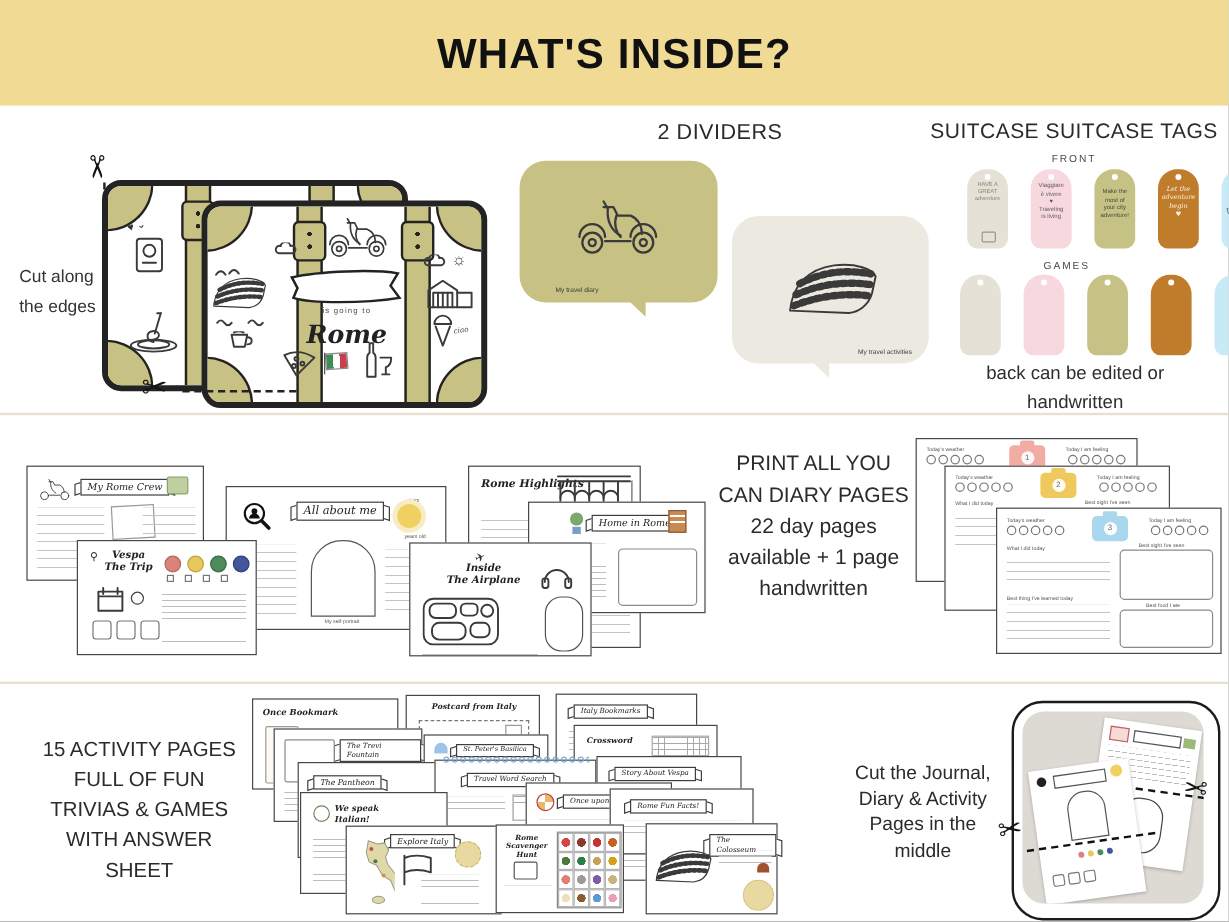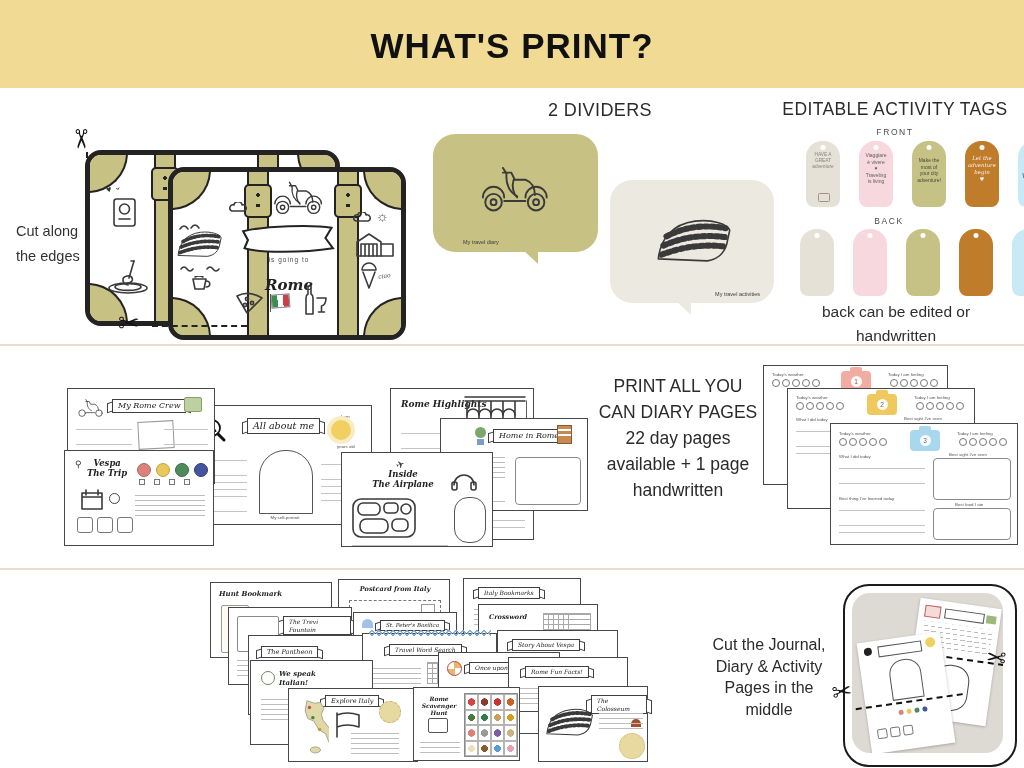--- a/index.html
+++ b/index.html
@@ -75,21 +75,21 @@
   .bingo i:nth-child(16){background:radial-gradient(circle,#E8A0B8 40%,#0000 42%);}
   .spiral{position:absolute;height:6px;background:radial-gradient(circle at 3px 3px,#0000 1.5px,#7BA7D7 1.6px 2.6px,#0000 2.7px);background-size:7px 6px;background-repeat:repeat-x;}
   .flag-it{position:absolute;background:linear-gradient(90deg,#3E8C52 0 33%,#fff 33% 66%,#C9404A 66% 100%);border:.6px solid #888;}
 </style>
 </head>
 <body>
 
 <div class="canvas" style="--olive:#C7C183;">
 
   <header class="abs" style="left: 0px; top: 0px; width: 1024px; height: 88px; background-color: rgb(241, 219, 148);">
-    <h1 class="ctr" style="margin:0;padding-top:26px;font-size:35px;font-weight:900;letter-spacing:1px;color:#111;">WHAT'S PRINT?</h1>
+    <h1 class="ctr" style="margin:0;padding-top:26px;font-size:35px;font-weight:900;letter-spacing:1px;color:#111;">WHAT'S INSIDE?</h1>
   </header>
 
 
   <div class="suitcase" style="left:85px;top:150px;width:245px;height:166px;">
     <div class="corner tl"></div>
     <div class="corner tr"></div>
     <div class="corner bl"></div>
     <div class="corner br"></div>
     <div class="strap" style="left:64px;">
         <div class="buckle"></div>
@@ -162,21 +162,21 @@
     <svg class="abs doodle" style="left:182px;top:60px;" width="40" height="26" viewBox="0 0 40 26">
       <path d="M2,10 L14,2 L26,10 V24 H2 Z"></path>
         <path d="M6,24 V12 h16 v12 M10,12 v12 M14,12 v12 M18,12 v12"></path>
         <path d="M26,12 h12 v12 h-12"></path>
     </svg>
     <svg class="abs" style="left:62px;top:50px;" width="102" height="32" viewBox="0 0 150 44">
       <path d="M12,12 C45,4 115,2 142,7 L133,22 L144,37 C100,44 35,44 14,37 L19,25 Z" fill="#fff" stroke="#232323" stroke-width="3"></path>
       <path d="M12,12 l7,13 M14,37 l5,-12" stroke="#232323" stroke-width="2" fill="none"></path>
     </svg>
     <div class="abs ctr" style="left:84px;top:84px;width:64px;font-size:6.5px;letter-spacing:1px;color:#4a4a4a;">is going to</div>
-    <div class="abs ctr script" style="left:76px;top:104px;width:80px;font-size:15px;font-weight:bold;">Rome</div>
+    <div class="abs ctr script" style="left:76px;top:94px;width:80px;font-size:21px;font-weight:bold;">Rome</div>
     <svg class="abs doodle" style="left:62px;top:118px;" width="30" height="25" viewBox="0 0 30 25">
       <path d="M2,6 Q14,0 27,8 L12,23 Z"></path>
         <circle cx="12" cy="9" r="1.6"></circle>
         <circle cx="17" cy="13" r="1.6"></circle>
         <circle cx="10" cy="15" r="1.6"></circle>
     </svg>
     <div class="flag-it" style="left:98px;top:122px;width:17px;height:12px;transform:rotate(-4deg);"></div>
     <div class="abs" style="left:97px;top:122px;width:1.4px;height:18px;background:#555;"></div>
     <svg class="abs doodle" style="left:126px;top:112px;" width="30" height="32" viewBox="0 0 30 32">
       <path d="M7,30 V14 q0,-3 2,-4 V2 h3 v8 q2,1 2,4 v16 z"></path>
@@ -217,21 +217,21 @@
     <svg class="abs doodle" style="left:42px;top:34px;" width="82" height="53" viewBox="0 0 80 52">
       <path d="M6,44 C8,24 20,10 42,7 C60,5 74,10 76,16 L73,30 C70,40 62,45 54,46 Z"></path>
       <path d="M14,22 Q40,8 72,14" stroke-dasharray="3 3.5" stroke-width="6"></path>
       <path d="M11,31 Q40,18 74,23" stroke-dasharray="3 3.5" stroke-width="6"></path>
       <path d="M9,40 Q40,28 72,32" stroke-dasharray="3 3.5" stroke-width="6"></path>
     </svg>
     <div class="bubble-label" style="right:14px;bottom:6px;">My travel activities</div>
     <div class="tail" style="left:64px;border-top:16px solid #ECEAE0;"></div>
   </div>
 
-  <div class="abs sec-title ctr" style="left:772px;top:99px;width:246px;font-size:17.5px;">EDITABLE ACTIVITY TAGS</div>
+  <div class="abs sec-title ctr" style="left:772px;top:99px;width:246px;font-size:17.5px;">SUITCASE SUITCASE TAGS</div>
   <div class="abs ctr lbl-small" style="left:772px;top:127px;width:246px;">FRONT</div>
 
   <div class="tagrow" style="left:806px;top:141px;">
     <div class="tag" style="height: 66px; background-color: rgb(229, 225, 214);">
       <span class="t" style="color:#8a8578;font-size:4.8px;">HAVE A
 GREAT
 adventure</span>
       <span class="abs" style="left:12px;bottom:5px;width:10px;height:7px;border:1px solid #9a9588;border-radius:1.5px;"></span>
     </div>
     <div class="tag" style="height: 66px; background-color: rgb(248, 216, 223);">
@@ -252,35 +252,35 @@
 adventure
 begin
 ♥</span>
     </div>
     <div class="tag" style="height: 66px; padding-top: 22px; background-color: rgb(200, 233, 246);">
       <span class="t script" style="color:#3a5c86;font-size:6.6px;">Bon
 Voyage!</span>
     </div>
   </div>
 
-  <div class="abs ctr lbl-small" style="left:766px;top:216px;width:246px;">BACK</div>
+  <div class="abs ctr lbl-small" style="left:766px;top:216px;width:246px;">GAMES</div>
   <div class="tagrow" style="left:800px;top:229px;">
     <div class="tag" style="height: 67px; background-color: rgb(229, 225, 214);"></div>
     <div class="tag" style="height: 67px; background-color: rgb(248, 216, 223);"></div>
     <div class="tag" style="height: 67px; background-color: rgb(198, 194, 133);"></div>
     <div class="tag" style="height: 67px; background-color: rgb(191, 124, 42);"></div>
     <div class="tag" style="height: 67px; background-color: rgb(200, 233, 246);"></div>
   </div>
   <div class="abs ctr pre" style="left:786px;top:300px;width:220px;font-size:15.5px;line-height:1.55;">back can be edited or
 handwritten</div>
 
   <div class="hr" style="top:344px;"></div>
 
 
-  <div class="page" style="left:22px;top:388px;width:148px;height:96px;z-index:2;margin-left:45px;">
+  <div class="page" style="left:22px;top:388px;width:148px;height:96px;z-index:2;">
     <svg class="abs doodle" style="left:8px;top:8px;" width="30" height="21" viewBox="0 0 64 44">
       <circle cx="13" cy="34" r="7"></circle>
         <circle cx="49" cy="34" r="7"></circle>
         <path d="M22,33 h18 M24,10 l-3,-5 m3,5 c-1,9 3,16 9,19"></path>
         <path d="M21,9 h7 l3,6 h9 c5,2 8,7 8,13"></path>
     </svg>
     <span class="ribbon" style="position:absolute;left:44px;top:10px;font-size:8px;">My Rome Crew</span>
     <div class="abs" style="left:116px;top:8px;width:16px;height:13px;background:#BFD0A0;border:1px solid #8aa06a;border-radius:2px;"></div>
     <div class="plines" style="left:8px;top:34px;width:56px;height:52px;"></div>
     <div class="abs" style="left:70px;top:32px;width:34px;height:26px;border:1px solid #999;transform:rotate(-3deg);"></div>
@@ -450,23 +450,28 @@
     <div class="microlbl" style="left:118px;top:28px;">Best sight I've seen</div>
     <div class="box" style="left:102px;top:34px;width:76px;height:40px;"></div>
     <div class="microlbl" style="left:8px;top:72px;">Best thing I've learned today</div>
     <div class="plines" style="left:8px;top:80px;width:86px;height:30px;"></div>
     <div class="microlbl" style="left:124px;top:78px;">Best food I ate</div>
     <div class="box" style="left:102px;top:84px;width:76px;height:30px;"></div>
   </div>
 
   <div class="hr" style="top:568px;"></div>
 
+  <div class="abs big-note ctr pre" style="left:18px;top:612px;width:196px;font-size:17px;">15 ACTIVITY PAGES
+FULL OF FUN
+TRIVIAS &amp; GAMES
+WITH ANSWER
+SHEET</div>
 
   <div class="page" style="left:210px;top:582px;width:122px;height:76px;z-index:1;">
-    <span class="abs script" style="left:8px;top:6px;font-size:7px;font-weight:bold;">Hunt Bookmark</span>
+    <span class="abs script" style="left:8px;top:6px;font-size:7px;font-weight:bold;">Once Bookmark</span>
     <div class="abs" style="left:10px;top:22px;width:26px;height:46px;border:1px solid #999;border-radius:2px;background:#FCFAF2;"></div>
     <div class="plines fine" style="left:44px;top:22px;width:68px;height:44px;"></div>
   </div>
 
   <div class="page" style="left:338px;top:579px;width:112px;height:76px;z-index:2;">
     <span class="abs script ctr" style="left:6px;top:5px;width:100px;font-size:6.5px;font-weight:bold;">Postcard from Italy</span>
     <div class="abs" style="left:10px;top:20px;width:90px;height:46px;border:1.2px dashed #777;"></div>
     <div class="abs" style="left:82px;top:24px;width:12px;height:10px;border:1px solid #999;"></div>
   </div>
 

